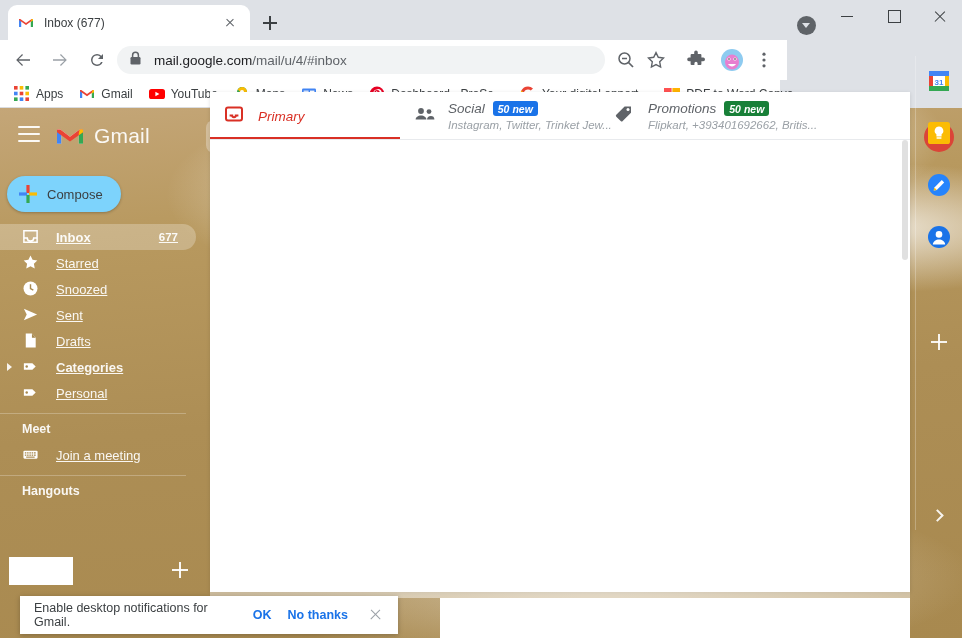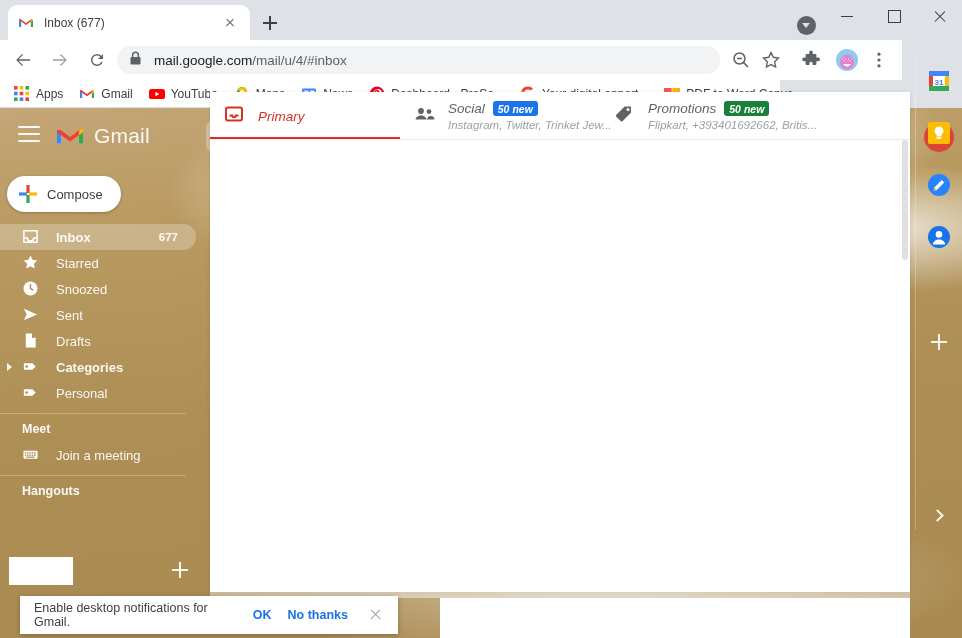--- a/index.html
+++ b/index.html
@@ -71,21 +71,21 @@
     width: 11px; height: 11px; border: 1.3px solid #3c4043;
   }
   .win-cls::before, .win-cls::after {
     content: ""; position: absolute; left: 16px; top: 15.5px;
     width: 14px; height: 1.3px; background: #3c4043;
   }
   .win-cls::before { transform: rotate(45deg); }
   .win-cls::after  { transform: rotate(-45deg); }
 
   .chrome-toolbar {
-    position: absolute; top: 40px; left: 0; width: 902px; height: 40px;
+    position: absolute; top: 40px; left: 0; width: 787px; height: 40px;
     background: #fff; display: flex; align-items: center;
   }
   .nav-btn {
     width: 28px; height: 28px; margin-left: 9px; position: relative;
     border-radius: 50%; cursor: pointer; flex: 0 0 28px;
   }
   .nav-btn svg { position: absolute; left: 4px; top: 4px; }
   .omnibox {
     flex: 1; height: 28px; margin: 0 8px 0 6px; background: #f1f3f4;
     border-radius: 14px; display: flex; align-items: center; padding: 0 12px;
@@ -164,30 +164,30 @@
   }
   .avatar-hdr {
     position: absolute; left: 924px; top: 122px; width: 30px; height: 30px;
     border-radius: 50%; background: #db4437; color: #fff;
     font-size: 14px; text-align: center; line-height: 30px; cursor: pointer;
   }
 
   
   .compose {
     position: absolute; left: 7px; top: 176px; width: 114px; height: 36px;
-    background: #ffffff; border-radius: 18px; display: flex; align-items: center;
+    background: #7dd3fc; border-radius: 18px; display: flex; align-items: center;
     box-shadow: 0 1px 3px rgba(0,0,0,.25); cursor: pointer;
   }
   .compose-lbl { font-size: 13px; color: #3c4043; margin-left: 10px; }
 
   .nav-list { position: absolute; left: 0; top: 224px; width: 196px; }
   .nav-item {
     position: relative; height: 26px; display: flex; align-items: center;
     padding-left: 22px; border-radius: 0 13px 13px 0; cursor: pointer;
-    color: rgba(255,255,255,.93); font-size: 13px;
+    color: rgba(255,255,255,.93); font-size: 13px; text-decoration: underline;
   }
   .nav-item.active { background: rgba(255,255,255,.26); font-weight: bold; }
   .nav-ico {
     width: 18px; height: 18px; flex: 0 0 18px; margin-right: 16px; position: relative;
   }
   .nav-lbl { flex: 1; white-space: nowrap; }
   .nav-count { font-size: 11.5px; font-weight: bold; margin-right: 18px; }
   .nav-item.bold .nav-lbl { font-weight: bold; }
   .nav-expand {
     position: absolute; left: 7px; top: 9px; width: 0; height: 0;

